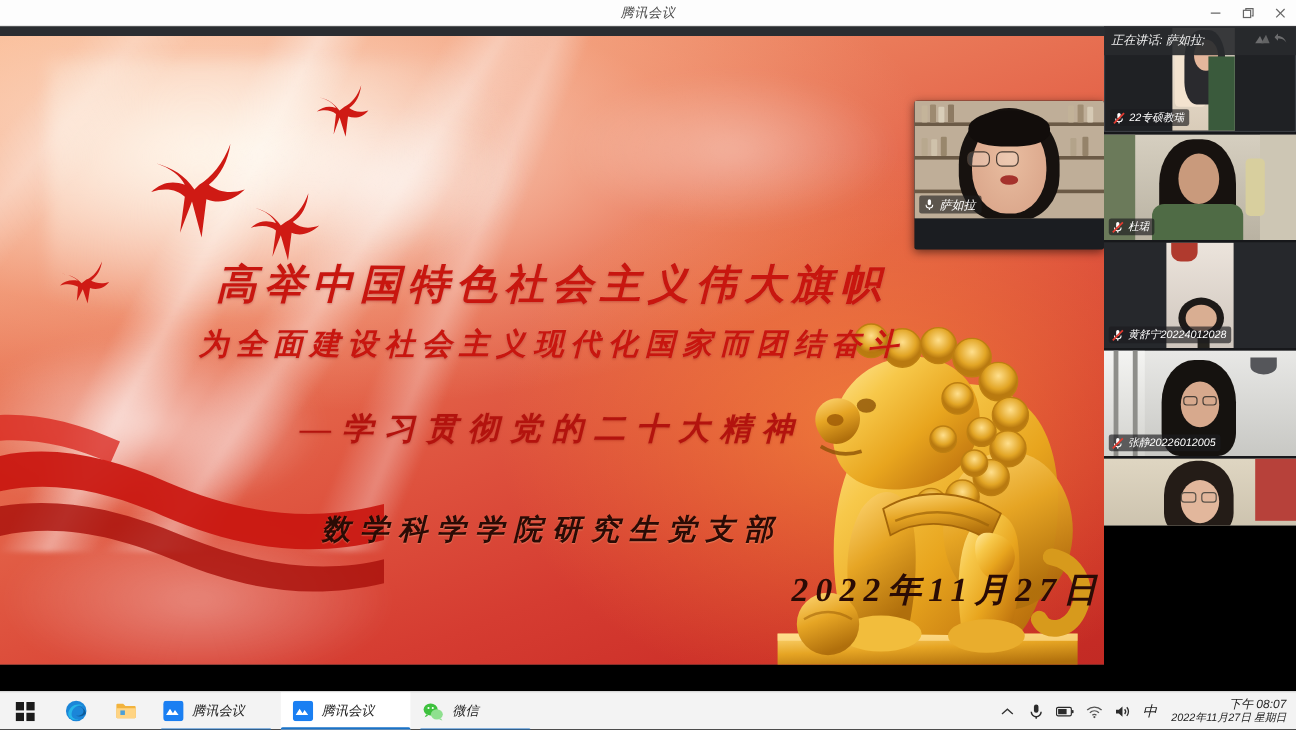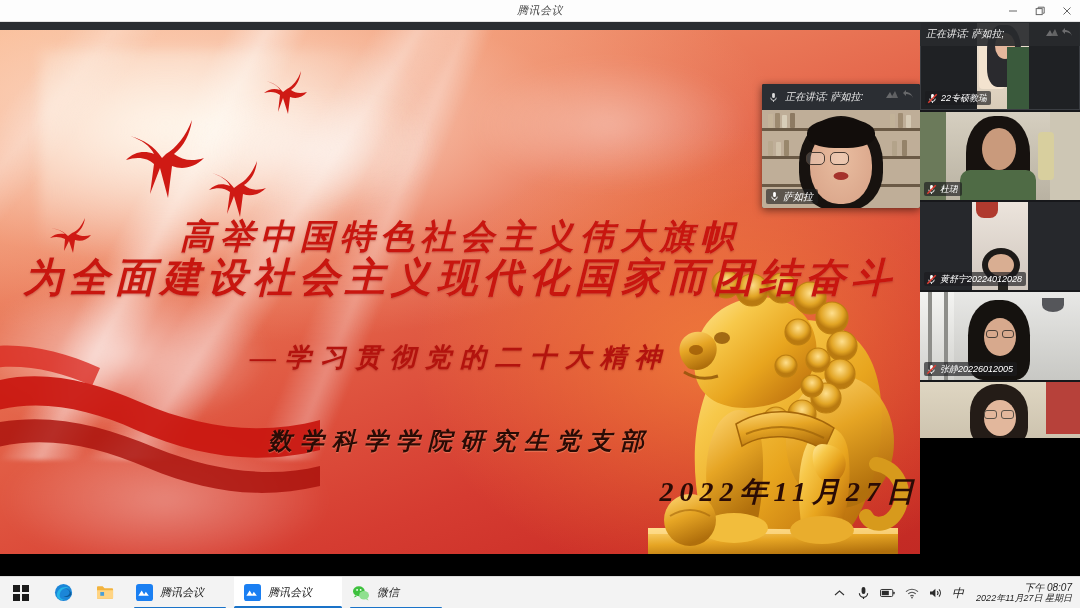--- a/index.html
+++ b/index.html
@@ -71,21 +71,21 @@
   .lion { position:absolute; right:-6px; bottom:-4px; width:300px; height:330px; pointer-events:none; }
 
   .slide-text { position:absolute; left:0; top:0; width:920px; height:524px; }
   .t-main {
     position:absolute; width:100%; text-align:center;
     font-family:"Liberation Serif","DejaVu Serif",serif;
     font-weight:bold; color:#c8160f; letter-spacing:6px;
     text-shadow:0 1px 2px rgba(140,0,0,.35), 0 0 1px rgba(255,255,255,.35);
   }
   .t-main.l1 { top:184px; font-size:34px; }
-  .t-main.l2 { top:220px; font-size:40px; }
+  .t-main.l2 { top:240px; font-size:25px; }
   .t-sub {
     position:absolute; top:310px; width:100%; text-align:center;
     font-family:"Liberation Serif","DejaVu Serif",serif;
     font-weight:bold; font-size:26px; color:#b3130e; letter-spacing:9px;
     text-shadow:0 1px 2px rgba(130,0,0,.3);
   }
   .t-org {
     position:absolute; top:395px; width:100%; text-align:center;
     font-family:"Liberation Serif","DejaVu Serif",serif;
     font-weight:bold; font-size:24px; color:#2a0b05; letter-spacing:8px;
@@ -351,37 +351,20 @@
       <div class="slide-text">
         <div class="t-main l1">高举中国特色社会主义伟大旗帜</div>
         <div class="t-main l2">为全面建设社会主义现代化国家而团结奋斗</div>
         <div class="t-sub">—学习贯彻党的二十大精神</div>
         <div class="t-org">数学科学学院研究生党支部</div>
         <div class="t-date">2022年11月27日</div>
       </div>
     </div>
 
     <div class="pip">
-      <div class="pip-head">
-        <svg class="mic-off" viewBox="0 0 12 12">
-          <rect x="4.5" y="1.2" width="3" height="5.4" rx="1.5" fill="#ddd"></rect>
-          <path d="M3 6.2a3 3 0 0 0 6 0" fill="none" stroke="#ddd" stroke-width="1"></path>
-          <line x1="6" y1="9.2" x2="6" y2="10.8" stroke="#ddd" stroke-width="1"></line>
-        </svg>
-        <div class="speak-txt">正在讲话: 萨如拉:</div>
-        <div class="pip-icons">
-          <svg width="14" height="12" viewBox="0 0 14 12">
-            <path d="M1 9 L5 3 L8 9 Z" fill="#9a9a9a"></path>
-              <path d="M6 9 L10 2 L13 9 Z" fill="#8a8a8a"></path>
-          </svg>
-          <svg width="12" height="12" viewBox="0 0 12 12">
-            <path d="M10 9 C9 5 6 3 3 3 L3 1 L0 4 L3 7 L3 5 C6 5 9 6 10 9 Z" fill="#9a9a9a"></path>
-          </svg>
-        </div>
-      </div>
       <div class="pip-body">
         <div class="shelf"></div>
         <div class="shelf-row" style="top:18px;"></div>
         <div class="shelf-row" style="top:46px;"></div>
         <div class="shelf-row" style="top:74px;"></div>
         <div class="book" style="left:6px;  top:4px;  height:14px; background:#c4b49a;"></div>
         <div class="book" style="left:13px; top:3px;  height:15px; background:#9d8a70;"></div>
         <div class="book" style="left:20px; top:5px;  height:13px; background:#d8cdb8;"></div>
         <div class="book" style="left:28px; top:3px;  height:15px; background:#8d7a62;"></div>
         <div class="book" style="left:6px;  top:31px; height:15px; background:#b8a88e;"></div>

